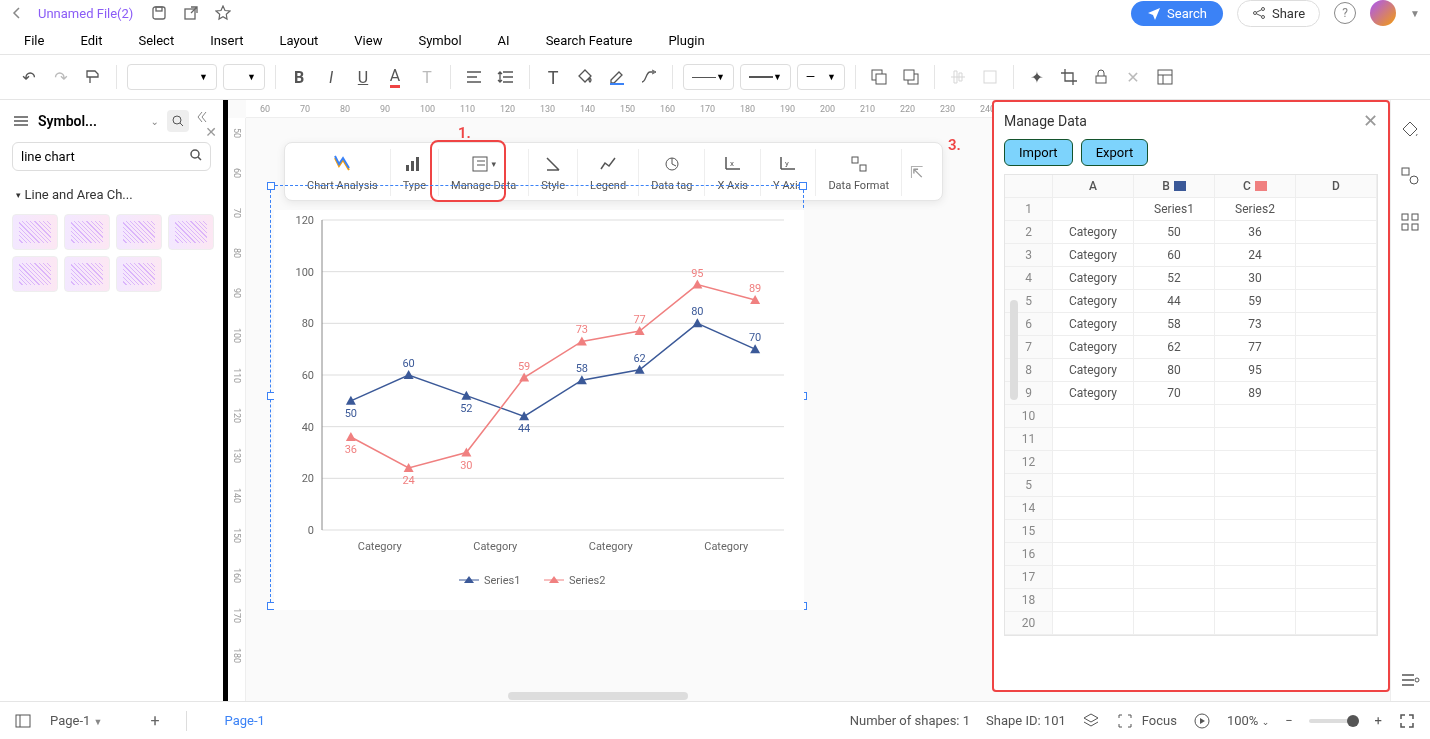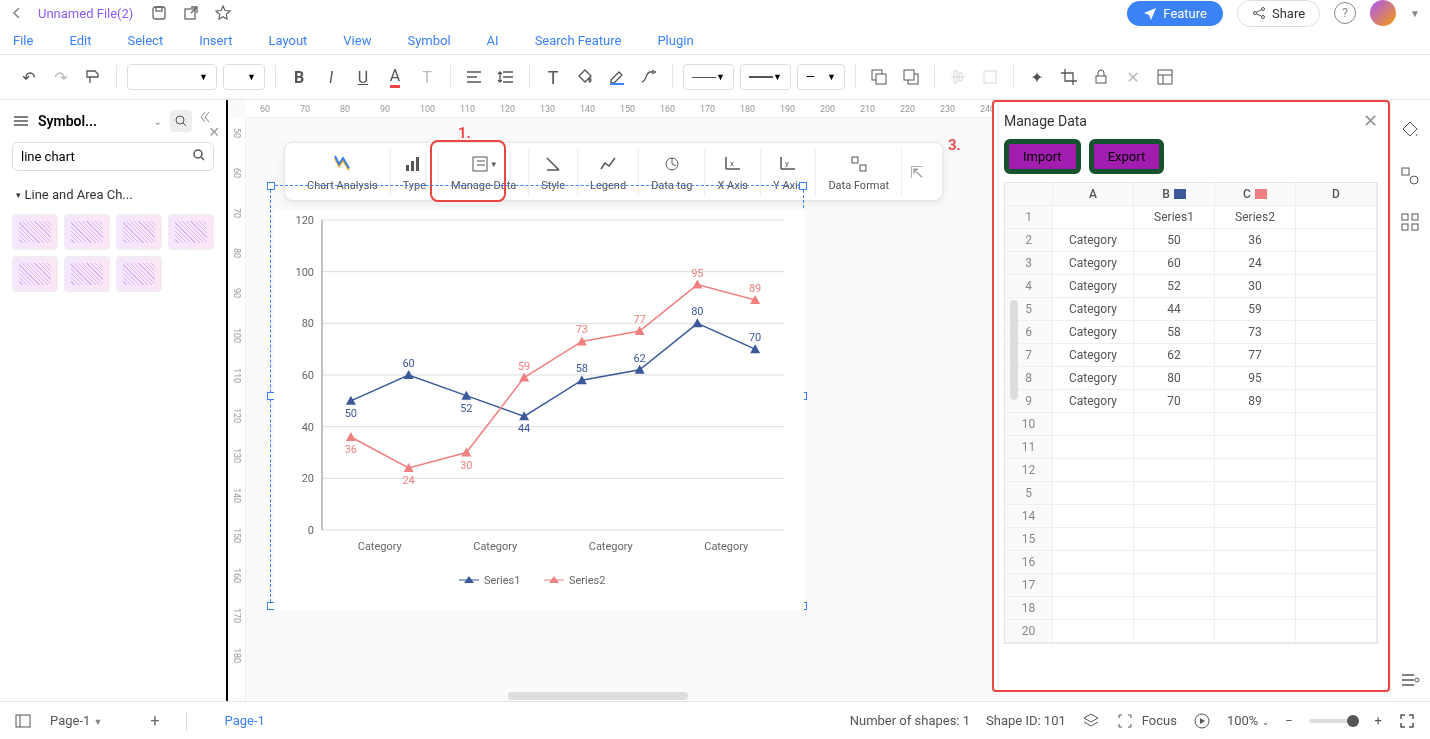--- a/index.html
+++ b/index.html
@@ -10,32 +10,32 @@
 .titlebar .back { margin-right: 14px; cursor: pointer; color: #888; }
 .titlebar .filename { color: #8b5cf6; margin-right: 18px; }
 .titlebar .tbicon { margin-right: 16px; color: #666; cursor: pointer; }
 .titlebar-right { margin-left: auto; display: flex; align-items: center; gap: 14px; }
 .publish-btn { background: #3b82f6; color: #fff; border-radius: 18px; padding: 5px 16px; font-size: 13px; display: flex; align-items: center; gap: 6px; border: none; cursor: pointer; }
 .share-btn { background: #fff; border: 1px solid #ddd; border-radius: 18px; padding: 5px 14px; font-size: 13px; display: flex; align-items: center; gap: 6px; cursor: pointer; color: #333; }
 .avatar { width: 26px; height: 26px; border-radius: 50%; background: linear-gradient(135deg, #a855f7, #f59e0b); }
 .help-icon { width: 22px; height: 22px; border: 1.5px solid #888; border-radius: 50%; display: flex; align-items: center; justify-content: center; font-size: 12px; color: #888; cursor: pointer; }
 
 
-.menubar { height: 28px; display: flex; align-items: center; padding: 0 13px; gap: 36px; font-size: 13px; color: #3b82f6; }
+.menubar { height: 28px; display: flex; align-items: center; padding: 0 24px; gap: 36px; font-size: 13px; color: #000000; }
 .menubar span { cursor: pointer; position: relative; }
 
 
 .toolbar { height: 46px; border-top: 1px solid #e5e5e5; border-bottom: 1px solid #e5e5e5; display: flex; align-items: center; padding: 0 16px; gap: 6px; }
 .toolbar .ticon { width: 26px; height: 26px; display: flex; align-items: center; justify-content: center; color: #555; cursor: pointer; font-size: 16px; }
 .toolbar .sep { width: 1px; height: 24px; background: #e5e5e5; margin: 0 4px; }
 .toolbar-select { border: 1px solid #ddd; border-radius: 4px; padding: 3px 8px; font-size: 12px; min-width: 90px; height: 26px; display: flex; align-items: center; justify-content: space-between; }
 
 
 .main { display: flex; height: 612px; position: relative; }
-.left-panel { width: 228px; border-right: 2px solid #000000; padding: 10px 12px; }
+.left-panel { width: 228px; border-right: 5px solid #000000; padding: 10px 12px; }
 .left-header { display: flex; align-items: center; gap: 8px; margin-bottom: 10px; }
 .left-header .title { font-weight: 600; font-size: 14px; flex: 1; }
 .left-icons { display: flex; gap: 8px; }
 .left-search-wrap { position: relative; margin-bottom: 10px; }
 .left-search { width: 100%; border: 1px solid #ddd; border-radius: 6px; padding: 6px 28px 6px 8px; font-size: 13px; }
 .left-search-wrap .clear-x { position: absolute; right: -6px; top: -18px; font-size: 14px; color: #999; cursor: pointer; }
 .category-title { font-size: 13px; color: #333; padding: 6px 4px; cursor: pointer; display: flex; align-items: center; gap: 4px; }
 .thumbnails { display: grid; grid-template-columns: repeat(4, 1fr); gap: 6px; margin-top: 6px; }
 .thumbnail { width: 46px; height: 36px; border: 1px solid #eee; border-radius: 4px; background: linear-gradient(90deg, #f3e8ff 0%, #fce7f3 100%); position: relative; }
 .thumbnail::after { content: ''; position: absolute; inset: 6px; background: repeating-linear-gradient(45deg, transparent, transparent 2px, #c084fc 2px, #c084fc 3px); opacity: 0.5; }
@@ -63,21 +63,21 @@
 .annotation { position: absolute; color: #ef4444; font-weight: 600; font-size: 15px; }
 
 .ai-badge { position: absolute; top: 48px; right: 48px; width: 36px; height: 36px; border-radius: 50%; background: #fff; box-shadow: 0 2px 8px rgba(59,130,246,0.3); display: flex; align-items: center; justify-content: center; }
 
 
 .right-panel { position: absolute; top: 0; right: 40px; width: 398px; height: 592px; background: #fff; border: 2.5px solid #ef4444; border-radius: 4px; padding: 4px 10px 10px; overflow: hidden; }
 .right-panel-header { display: flex; justify-content: space-between; align-items: center; padding: 4px 0 8px; }
 .right-panel-header .title { font-size: 14px; color: #333; }
 .right-panel-header .close { font-size: 18px; color: #999; cursor: pointer; }
 .right-panel-buttons { display: flex; gap: 8px; margin-bottom: 8px; }
-.rp-btn { border: 5px solid #14532d; background: #a21caf; border-radius: 6px; padding: 5px 14px; font-size: 13px; cursor: pointer; }
+.rp-btn { border: 1px solid #14532d; background: #7dd3fc; border-radius: 6px; padding: 5px 14px; font-size: 13px; cursor: pointer; }
 
 .data-grid { border: 1px solid #e5e5e5; font-size: 12px; }
 .grid-row { display: flex; border-bottom: 1px solid #eee; height: 23px; }
 .grid-cell { border-right: 1px solid #eee; display: flex; align-items: center; justify-content: center; color: #555; }
 .grid-cell.rowhead { width: 48px; background: #fafafa; color: #888; }
 .grid-cell.col { flex: 1; }
 .grid-cell.header { background: #fafafa; font-weight: 500; }
 .color-swatch { width: 12px; height: 10px; display: inline-block; margin-left: 4px; }
 
 
@@ -122,21 +122,21 @@
   <span class="tbicon">
     <svg width="16" height="16" viewBox="0 0 16 16">
         <path d="M8 1l2 4.5 5 .5-3.7 3.3L12 14l-4-2.3L4 14l.7-4.7L1 6l5-.5z" stroke="#666" stroke-width="1.2" fill="none"></path>
       </svg>
   </span>
   <div class="titlebar-right">
     <button class="publish-btn">
       <svg width="14" height="14" viewBox="0 0 14 14">
           <path d="M1 7l12-5-5 12-2-5z" fill="#fff"></path>
         </svg>
-      <span>Feature</span>
+      <span>Search</span>
     </button>
     <button class="share-btn">
       <svg width="14" height="14" viewBox="0 0 14 14">
           <circle cx="3" cy="7" r="1.5" stroke="#555" fill="none"></circle>
           <circle cx="11" cy="3" r="1.5" stroke="#555" fill="none"></circle>
           <circle cx="11" cy="11" r="1.5" stroke="#555" fill="none"></circle>
           <path d="M4.3 6.3l5.4-2.6M4.3 7.7l5.4 2.6" stroke="#555"></path>
         </svg>
       <span>Share</span>
     </button>

